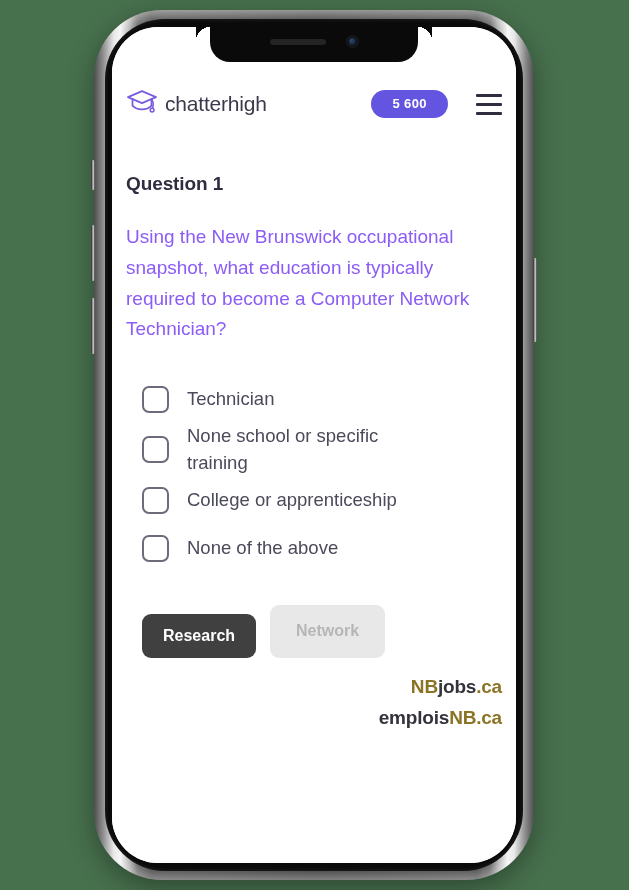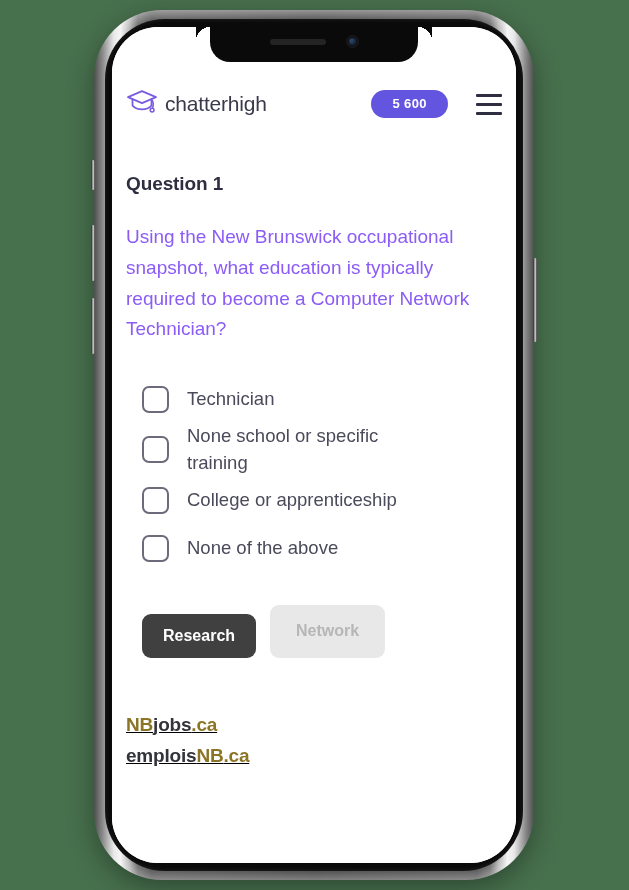--- a/index.html
+++ b/index.html
@@ -249,27 +249,26 @@
   }
   .btn-submit {
     background: #e8e8e8;
     color: #b6b6b6;
     cursor: default;
     padding-left: 26px;
     padding-right: 26px;
   }
 
   .sponsor {
-    margin-top: 52px;
-    text-align: left;
+    margin-top: 14px;
+    text-align: right;
     font-size: 19px;
     font-weight: bold;
     line-height: 1.62;
     letter-spacing: -0.2px;
-    text-decoration: underline;
   }
   .gold { color: #8c7425; }
   .dark { color: #33333b; }
 
   .sponsor-line { display: block; }
 </style>
 </head>
 <body style="background: rgb(71, 112, 77);">
 
 <div class="phone-wrap">

